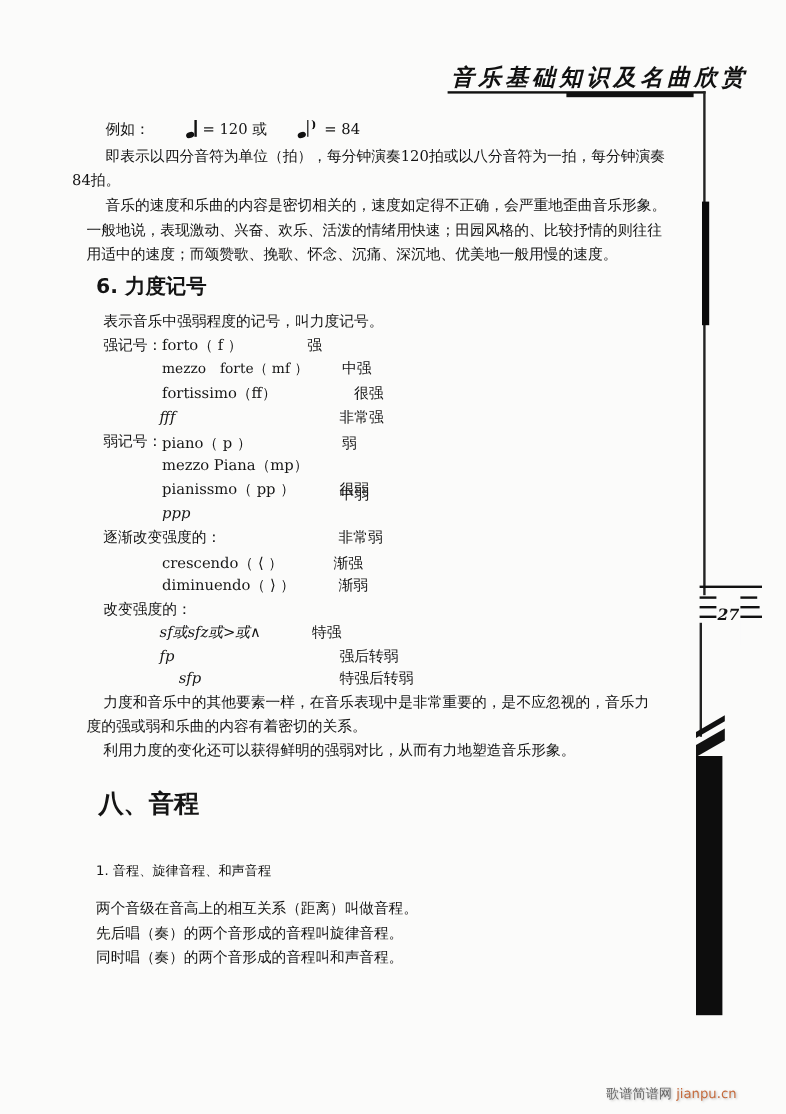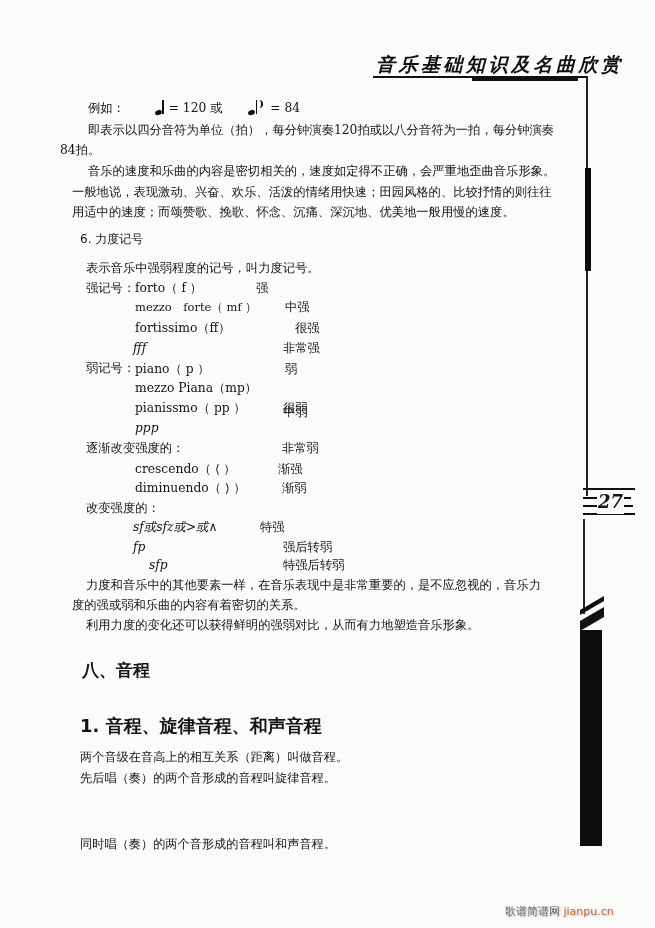--- a/index.html
+++ b/index.html
@@ -14,36 +14,36 @@
     left: 376px; top: 52px; font-size: 19px; letter-spacing: 3.5px;
     font-weight: bold; font-style: italic; color: #111;
     font-family: "DejaVu Serif", serif;
   }
   .header-rule { left: 373px; top: 76px; width: 215px; height: 1.5px; background: #111; }
   .header-bar { left: 472px; top: 77px; width: 106px; height: 4px; background: #111; }
   .header-vline { left: 586px; top: 76px; width: 1.6px; height: 420px; background: #222; }
   .side-tab { left: 585px; top: 168px; width: 6px; height: 103px; background: #0b0b0b; }
 
   .p { position: absolute; font-size: 12.3px; line-height: 16px; white-space: nowrap; }
-  .heading6 { font-family: "DejaVu Sans", sans-serif; font-weight: normal; font-size: 12px; }
-  .big-heading { font-family: "DejaVu Sans", sans-serif; font-weight: bold; font-size: 17px; }
-  .sub-heading { font-family: "DejaVu Sans", sans-serif; font-weight: bold; font-size: 18px; }
+  .heading6 { font-family: "DejaVu Sans", sans-serif; font-weight: bold; font-size: 17px; }
+  .big-heading { font-family: "DejaVu Sans", sans-serif; font-weight: bold; font-size: 21px; }
+  .sub-heading { font-family: "DejaVu Sans", sans-serif; font-weight: normal; font-size: 11px; }
   .sans-body { font-family: "DejaVu Sans", sans-serif; font-size: 12.2px; }
   .ital { font-style: italic; }
 
   .note-q { display: inline-block; position: relative; width: 10px; height: 15px; vertical-align: -3px; }
   .note-q .stem { position: absolute; right: 1px; top: 0; width: 1.5px; height: 14px; background: #111; }
   .note-q .head { position: absolute; left: 0; bottom: 0; width: 7px; height: 5px; background: #111; border-radius: 50%; transform: rotate(-20deg); }
   .note-e .flag { position: absolute; right: -5px; top: 0; width: 6px; height: 8px; border-right: 2px solid #111; border-radius: 0 6px 6px 0; }
 
   .page-num-block { left: 583px; top: 485px; width: 52px; height: 34px; }
   .stripe { position: absolute; height: 1.6px; background: #111; }
   .page-num {
-    position: absolute; left: 14px; top: 5px; font-size: 18px; font-style: italic; font-weight: bold;
-    background: #fbfbfa; padding: 4px 1px; line-height: 16px;
+    position: absolute; left: 14px; top: 5px; font-size: 13px; font-style: italic; font-weight: bold;
+    background: #fbfbfa; padding: 16px 1px; line-height: 16px;
   }
   .lower-vline { left: 583px; top: 519px; width: 1.6px; height: 95px; background: #222; }
   .diag1 { left: 580px; top: 603px; width: 24px; height: 5px; background: #111; transform: skewY(-30deg); }
   .diag2 { left: 580px; top: 614px; width: 24px; height: 10px; background: #111; transform: skewY(-30deg); }
   .black-bar { left: 580px; top: 630px; width: 22px; height: 216px; background: #0d0d0d; }
   .watermark {
     left: 505px; top: 904px; font-family: "DejaVu Sans", sans-serif; font-size: 11px; color: #666;
     text-shadow: 1px 1px 2px #bbb;
   }
   .watermark .url { color: #c46a3c; }
@@ -113,21 +113,21 @@
 <div class="p" style="left:283px; top:557px;">特强后转弱</div>
 
 <div class="p" style="left:86px; top:577px;">力度和音乐中的其他要素一样，在音乐表现中是非常重要的，是不应忽视的，音乐力</div>
 <div class="p" style="left:72px; top:597px;">度的强或弱和乐曲的内容有着密切的关系。</div>
 <div class="p" style="left:86px; top:617px;">利用力度的变化还可以获得鲜明的强弱对比，从而有力地塑造音乐形象。</div>
 
 <div class="p big-heading" style="left:82px; top:657px; line-height:26px;">八、音程</div>
 <div class="p sub-heading" style="left:80px; top:718px;">1. 音程、旋律音程、和声音程</div>
 <div class="p sans-body" style="left:80px; top:749px;">两个音级在音高上的相互关系（距离）叫做音程。</div>
 <div class="p sans-body" style="left:80px; top:770px;">先后唱（奏）的两个音形成的音程叫旋律音程。</div>
-<div class="p sans-body" style="left:80px; top:790px;margin-top:46px;">同时唱（奏）的两个音形成的音程叫和声音程。</div>
+<div class="p sans-body" style="left:80px; top:790px;">同时唱（奏）的两个音形成的音程叫和声音程。</div>
 
 <div class="abs page-num-block">
   <div class="stripe" style="left:0; top:3px; width:52px;"></div>
   <div class="stripe" style="left:0; top:12px; width:48px;"></div>
   <div class="stripe" style="left:0; top:20px; width:50px;"></div>
   <div class="stripe" style="left:0; top:28px; width:52px;"></div>
   <span class="page-num">27</span>
 </div>
 <div class="abs lower-vline"></div>
 <div class="abs diag1"></div>

